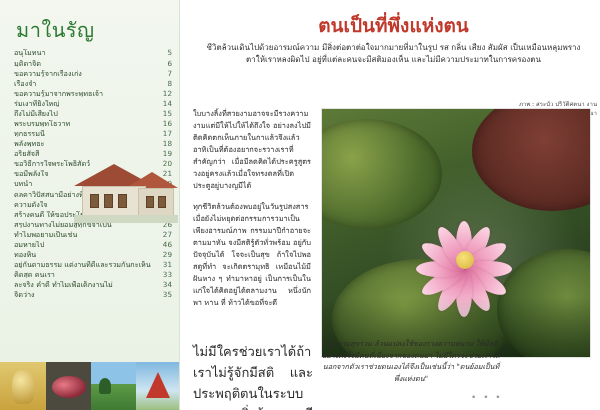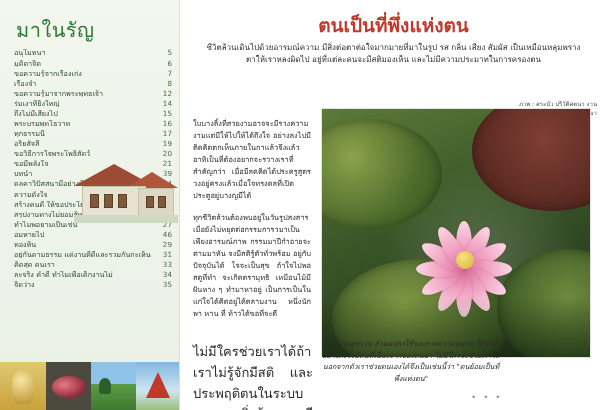--- a/index.html
+++ b/index.html
@@ -152,21 +152,21 @@
   }
   .col-left {
     position: absolute;
     left: 12px; top: 108px;
     width: 118px;
     font-size: 7.4px;
     line-height: 1.62;
     color: #2b2b2b;
     text-align: justify;
   }
-  .col-left p { margin: 10px 0 9px 0; }
+  .col-left p { margin: 0 0 9px 0; }
 
   .photo {
     position: absolute;
     left: 140px; top: 108px;
     width: 270px; height: 250px;
     background:
       radial-gradient(circle at 60% 62%, rgba(255,255,255,0.18), rgba(0,0,0,0) 45%),
       linear-gradient(160deg, #5d7a38 0%, #3f5c2a 35%, #2c4420 70%, #223418 100%);
     overflow: hidden;
     border: 1px solid #e3e3e3;
@@ -298,20 +298,24 @@
           <span class="lbl">ถึงไม่มีเสียงไป</span>
           <span class="pg">15</span>
         </div>
       <div class="toc-row">
           <span class="lbl">พระบรมพุทโธวาท</span>
           <span class="pg">16</span>
         </div>
       <div class="toc-row">
           <span class="lbl">ทุกธรรมนี้</span>
           <span class="pg">17</span>
+        </div>
+      <div class="toc-row">
+          <span class="lbl">พลังพุทธะ</span>
+          <span class="pg">18</span>
         </div>
       <div class="toc-row">
           <span class="lbl">อริยสัจสี่</span>
           <span class="pg">19</span>
         </div>
       <div class="toc-row">
           <span class="lbl">ขอวิธีการใจพระโพธิสัตว์</span>
           <span class="pg">20</span>
         </div>
       <div class="toc-row">

